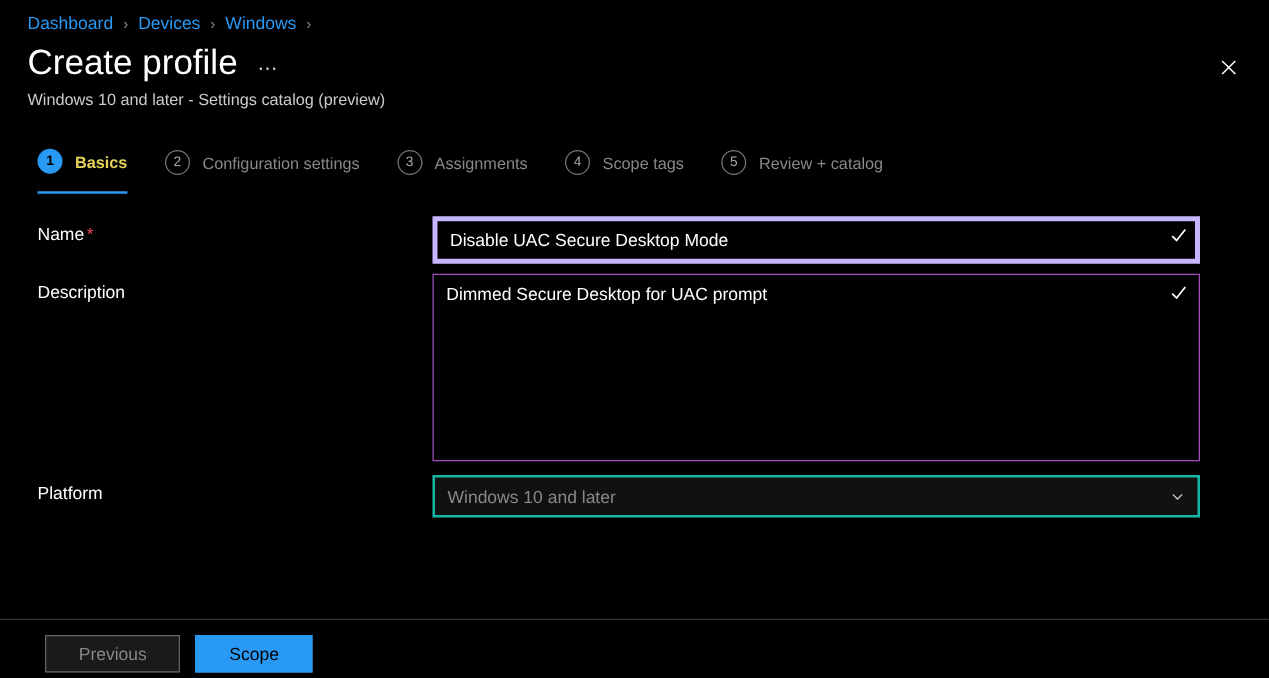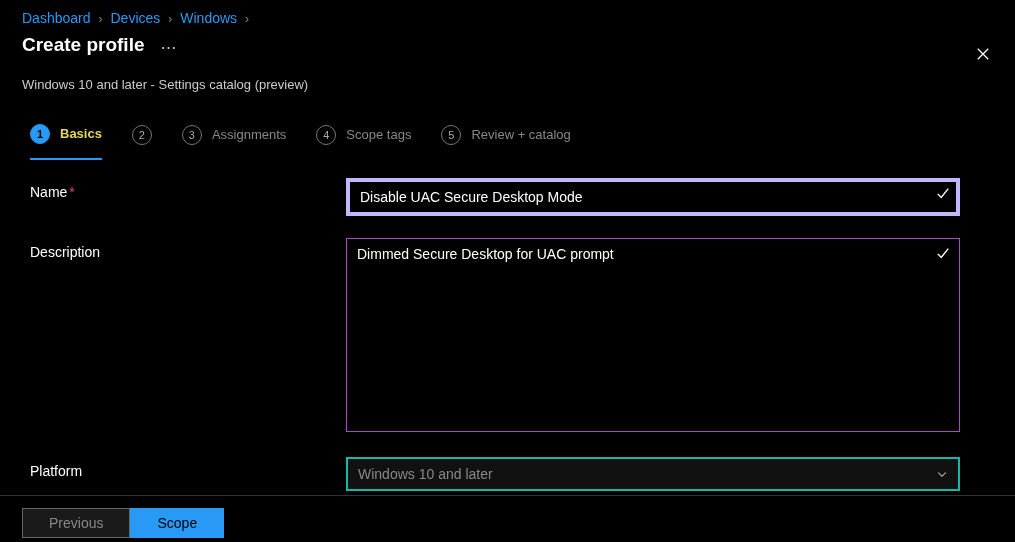--- a/index.html
+++ b/index.html
@@ -23,35 +23,35 @@
     font-size: 14px;
   }
   .breadcrumb a { color: #2899f5; }
   .breadcrumb .chevron { color: #888; font-size: 12px; }
 
   .header {
     padding: 2px 22px 10px;
     position: relative;
   }
   .header h1 {
-    font-size: 19px;
-    font-weight: 700;
+    font-size: 28px;
+    font-weight: 400;
     display: inline-block;
   }
   .header .dots {
     color: #ccc;
     font-size: 16px;
     margin-left: 12px;
     letter-spacing: 2px;
     vertical-align: middle;
   }
   .header .subtitle {
     color: #ccc;
     font-size: 13px;
-    margin-top: 20px;
+    margin-top: 6px;
   }
   .close-btn {
     position: absolute;
     right: 18px;
     top: 8px;
     width: 28px;
     height: 28px;
     display: flex;
     align-items: center;
     justify-content: center;
@@ -86,21 +86,21 @@
     background: #2899f5; border-color: #2899f5; color: #000; font-weight: 600;
   }
   .wiz-step.active .label { color: #e6d35a; font-weight: 600; }
 
   .form {
     padding: 18px 30px 0;
   }
   .form-row {
     display: flex;
     align-items: flex-start;
-    margin-bottom: 22px;
+    margin-bottom: 8px;
   }
   .form-label {
     width: 316px;
     color: #fff;
     font-size: 14px;
     padding-top: 6px;
   }
   .req { color: #e74856; margin-left: 2px; }
   .field-wrap {
     flex: 1;
@@ -117,21 +117,21 @@
     font-family: inherit;
   }
   .textarea {
     width: 100%;
     background: #000;
     border: 1px solid #a04fc0;
     color: #fff;
     font-size: 14px;
     padding: 7px 36px 7px 10px;
     font-family: inherit;
-    height: 194px;
+    height: 150px;
     resize: none;
   }
   .check-icon {
     position: absolute;
     right: 10px;
     top: 8px;
     color: #fff;
   }
   .check-icon svg { width: 14px; height: 14px; }
 
@@ -151,23 +151,24 @@
     top: 10px;
     color: #ccc;
   }
   .chev-icon svg { width: 12px; height: 12px; }
 
   .footer {
     position: absolute;
     bottom: 0;
     left: 0;
     right: 0;
-    padding: 12px 22px 4px;
+    padding: 12px 36px 4px;
     border-top: 1px solid #333;
     display: flex;
+    gap: 12px;
     margin-top: 24px;
   }
   .btn {
     padding: 6px 26px;
     font-size: 14px;
     border: 1px solid #666;
     background: #1a1a1a;
     color: #888;
     cursor: pointer;
     font-family: inherit;
@@ -202,20 +203,21 @@
   </div>
 </div>
 
 <div class="wizard">
   <div class="wiz-step active">
     <span class="num">1</span>
     <span class="label">Basics</span>
   </div>
   <div class="wiz-step">
     <span class="num">2</span>
+    <span class="label">Configuration settings</span>
   </div>
   <div class="wiz-step">
     <span class="num">3</span>
     <span class="label">Assignments</span>
   </div>
   <div class="wiz-step">
     <span class="num">4</span>
     <span class="label">Scope tags</span>
   </div>
   <div class="wiz-step">

